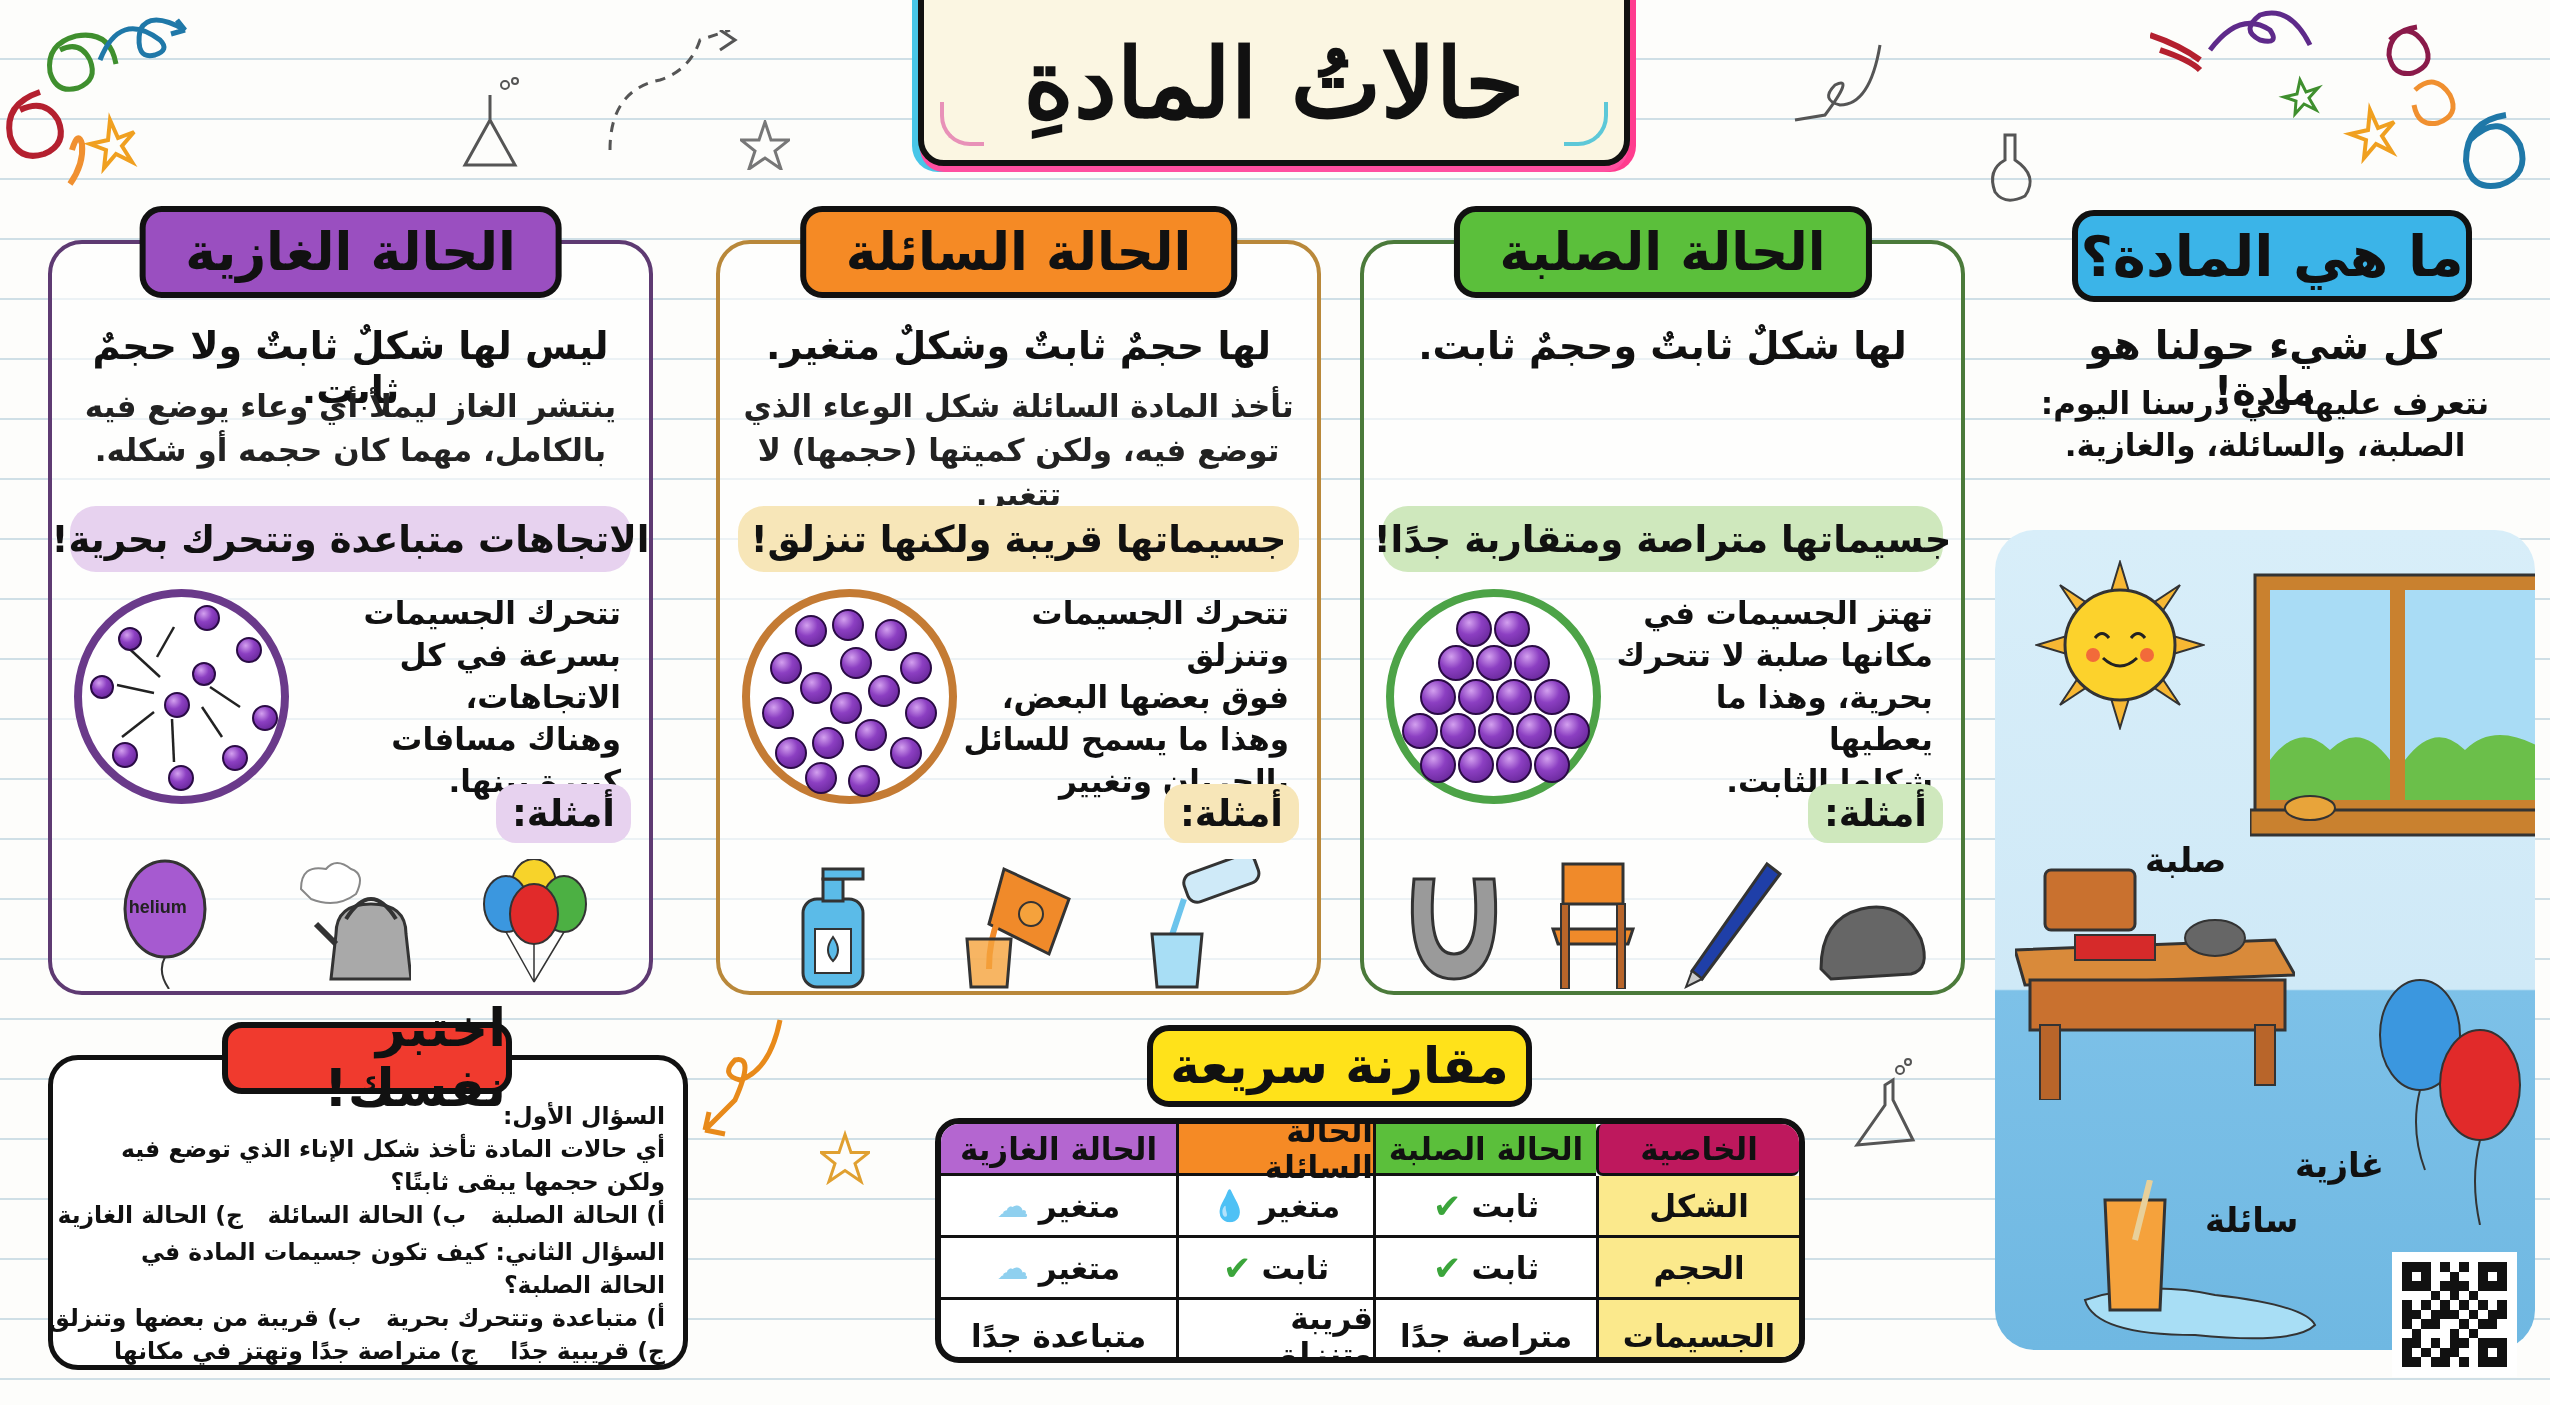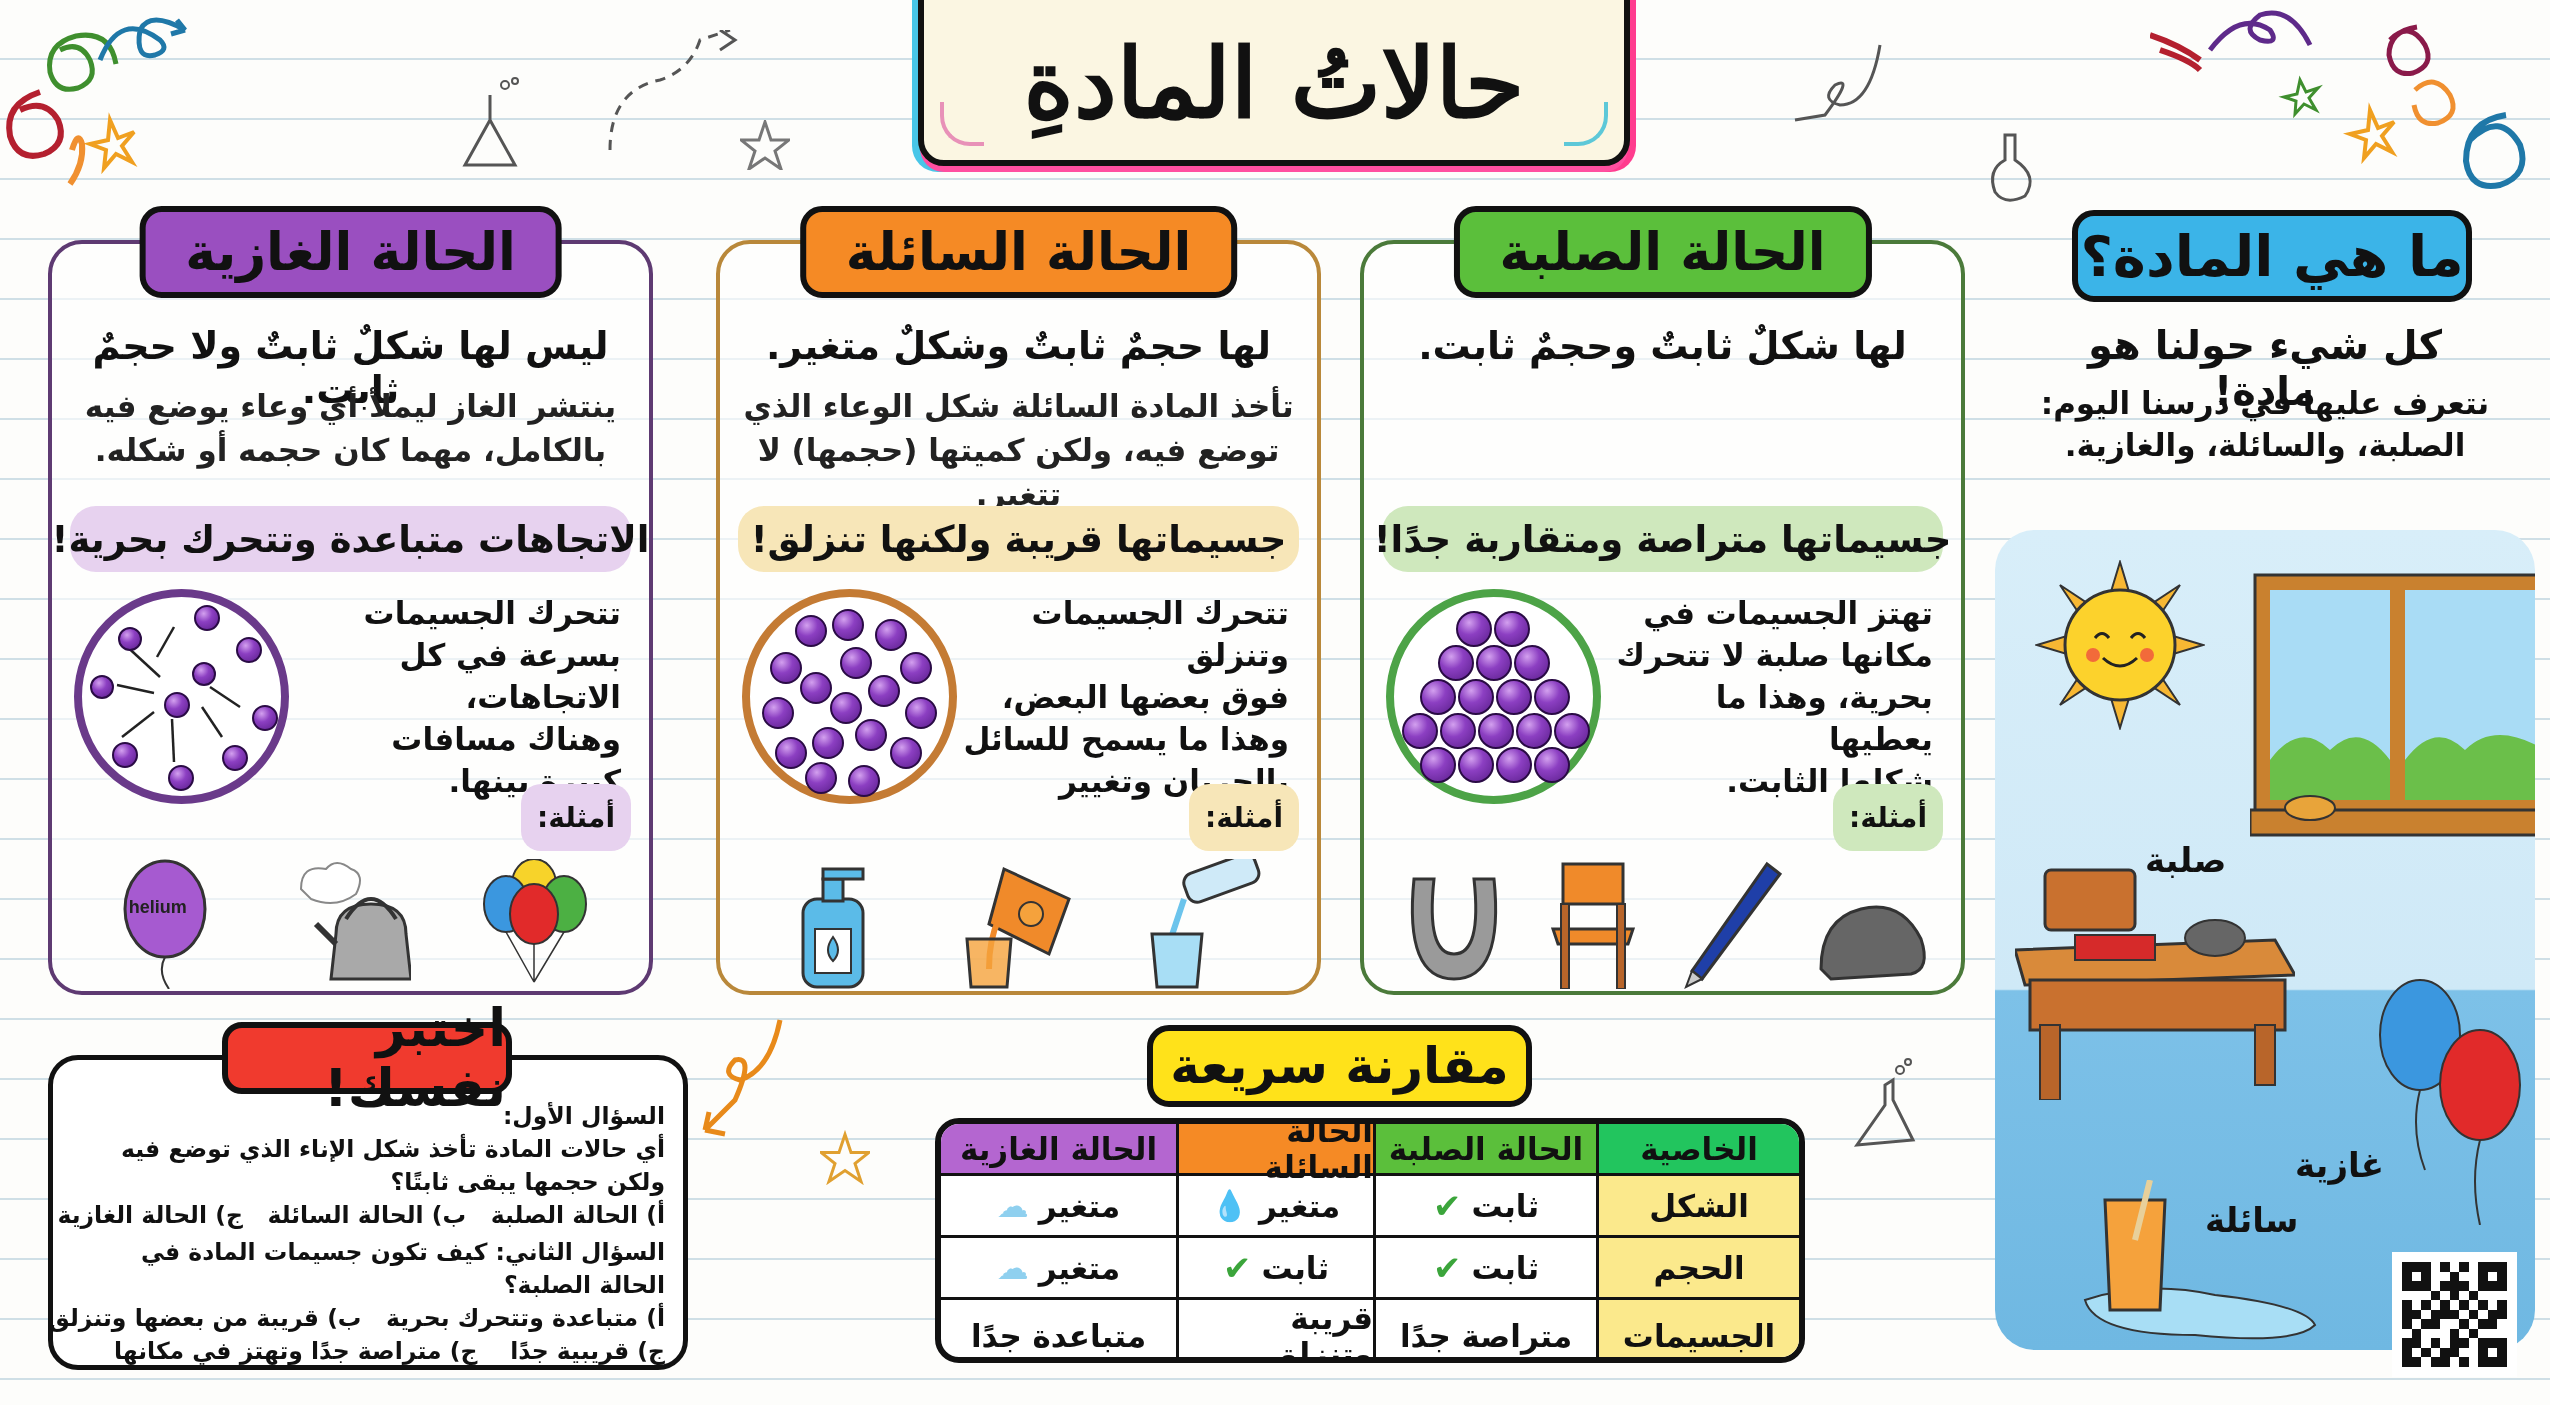--- a/index.html
+++ b/index.html
@@ -63,22 +63,22 @@
     position: absolute; top: 345px; left: 22px; width: 215px; height: 215px;
     border-radius: 50%; border: 8px solid;
     background: #fff;
   }
   .dot { position: absolute; border-radius: 50%; background: radial-gradient(circle at 35% 30%, #d3a0ef 0%, #8c3fc2 40%, #5b1f8c 100%); border: 2px solid #2a0b45; }
   .particle-text {
     position: absolute; top: 348px; right: 28px; width: 330px;
     font-size: 31px; font-weight: bold; line-height: 42px; color: #111; text-align: right;
   }
   .examples-label {
-    position: absolute; top: 540px; right: 18px; padding: 17px 16px;
-    border-radius: 20px; font-size: 28px; font-weight: bold; color: #111;
+    position: absolute; top: 540px; right: 18px; padding: 8px 16px;
+    border-radius: 20px; font-size: 37px; font-weight: bold; color: #111;
   }
   .examples-row {
     position: absolute; top: 615px; left: 20px; right: 20px; height: 130px;
     display: flex; flex-direction: row-reverse; justify-content: space-around; align-items: flex-end;
   }
   .ex-icon { width: 120px; height: 130px; position: relative; }
 
   
   #card-gas { left: 48px; border-color: #5e3a72; }
   #card-gas .card-head { background: #9a4fc0; }
@@ -156,21 +156,21 @@
     display: flex; align-items: center; justify-content: center; gap: 10px;
     font-size: 31px; font-weight: bold; color: #111;
     border-left: 3px solid #111; border-bottom: 3px solid #111;
   }
   .cell.last-col { border-left: none; }
   .cell.last-row { border-bottom: none; }
   .cell.prop { background: #fbe98c; }
   .cell.hdr-solid { background: #5bbf3b; }
   .cell.hdr-liquid { background: #f58a25; }
   .cell.hdr-gas { background: #b466d0; }
-  .cell.hdr-prop { background: #22c55e; }
+  .cell.hdr-prop { background: #be185d; border-radius: 7px; }
   .check { color: #3ba53b; font-size: 34px; }
   .drop { color: #3aa0e0; font-size: 30px; }
   .cloud { color: #8fd0ef; font-size: 32px; }
 
   
   .doodle { position: absolute; }
   .qr {
     position: absolute; left: 2392px; top: 1252px; width: 125px; height: 125px;
     background: #fff; padding: 10px;
   }

